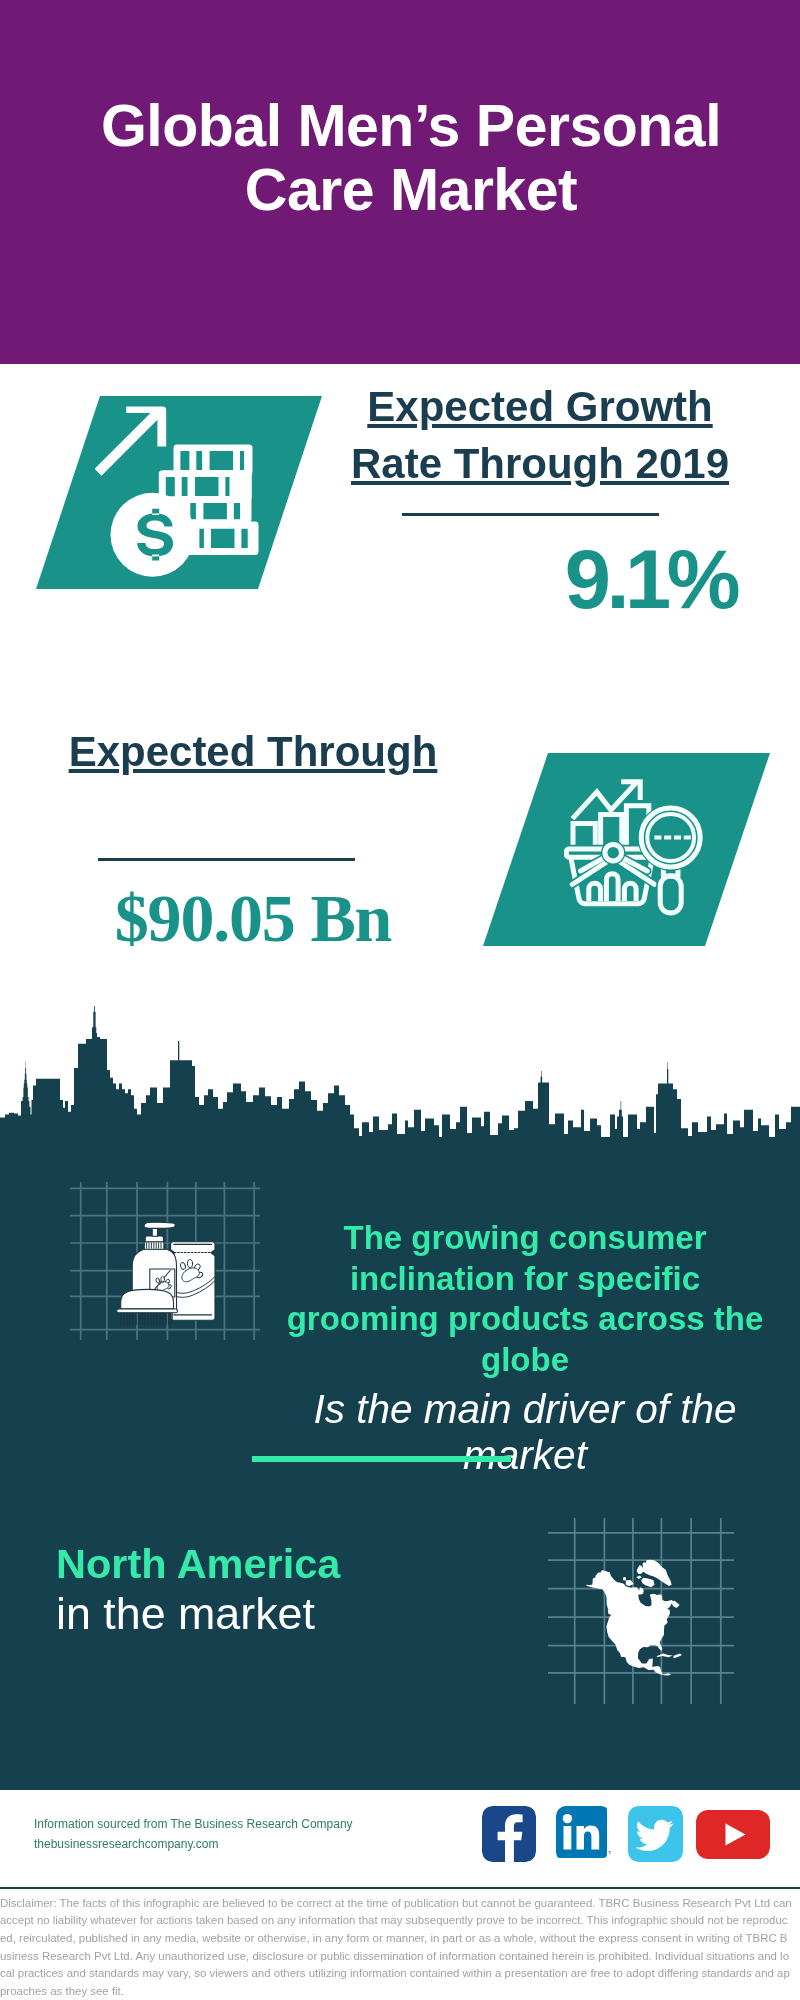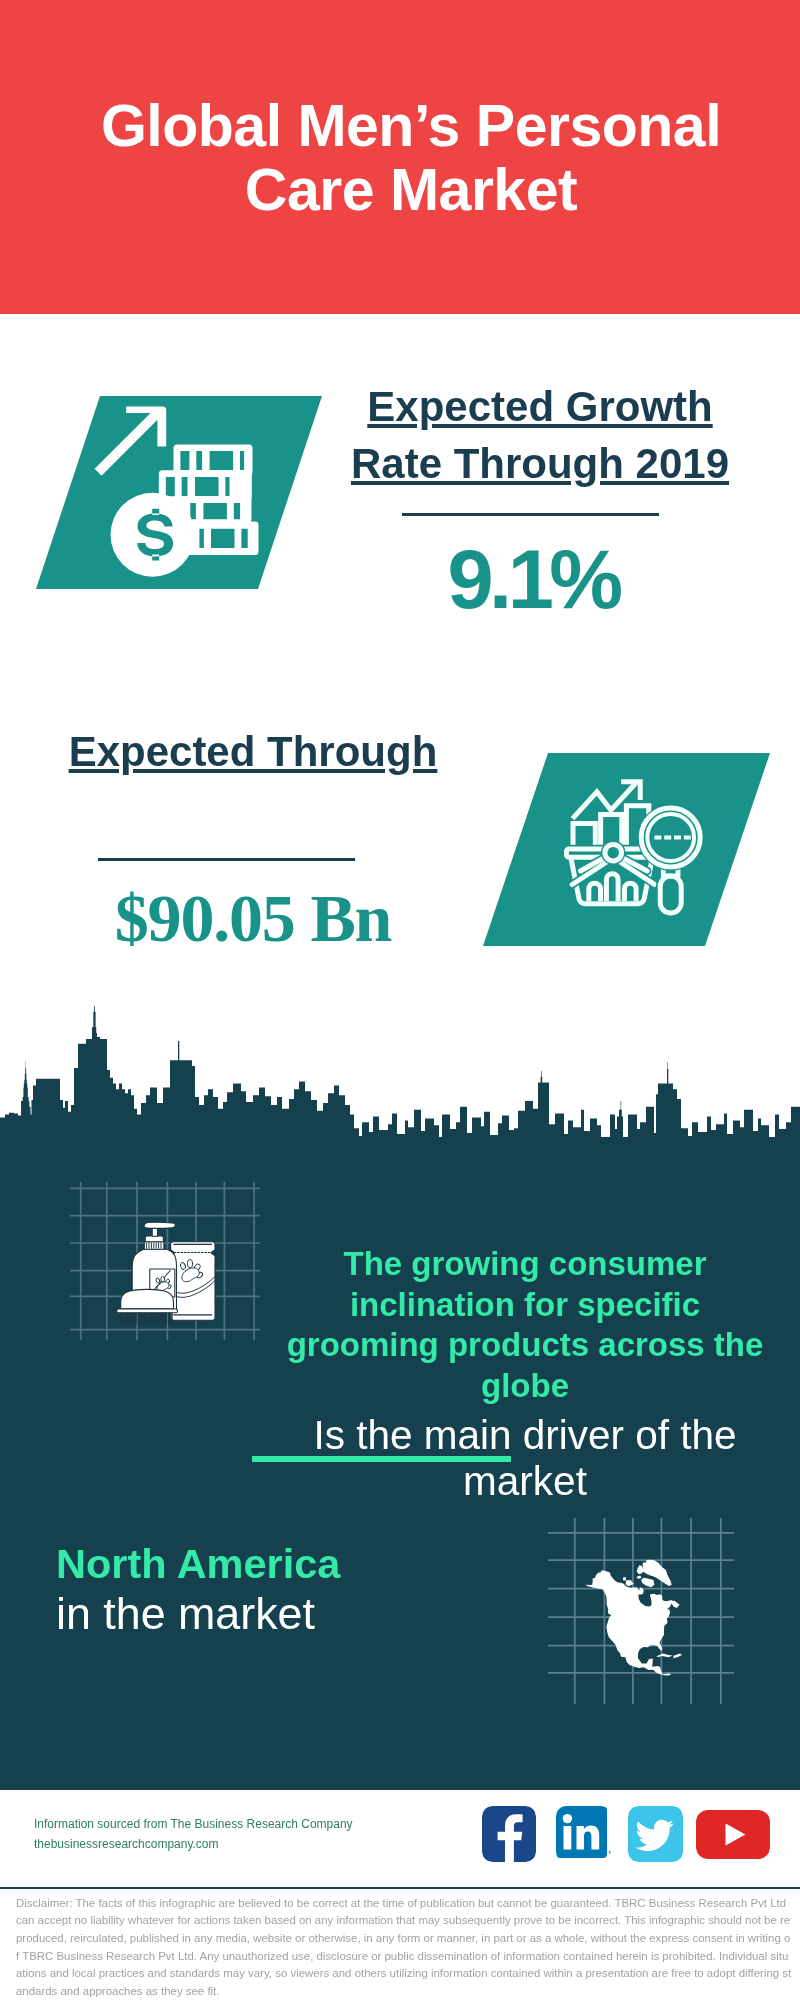--- a/index.html
+++ b/index.html
@@ -1,51 +1,51 @@
 <!DOCTYPE html>
 <html><head>
 <meta charset="utf-8">
 <style>
   * { box-sizing: border-box; margin:0; padding:0; }
   html,body { width:800px; height:2000px; }
   body { font-family: "Liberation Sans", sans-serif; background:#ffffff; position:relative; overflow:hidden; }
   .page { position:relative; width:800px; height:2000px; background:#fff; }
 
   
-  .header { position:absolute; left:0; top:0; width:800px; height:314px; background:#ef4444; }
+  .header { position:absolute; left:0; top:0; width:800px; height:364px; background:#701a75; }
   .header-title { position:absolute; left:71px; top:94px; width:680px; text-align:center;
     color:#ffffff; font-size:59px; font-weight:bold; line-height:64px; letter-spacing:-0.5px; }
 
   
   .para { position:absolute; display:block; }
 
   
   .stat-title { position:absolute; color:#1b3d50; font-size:42px; font-weight:bold; line-height:57px; text-align:center;text-decoration:underline; }
   .stat-rule { position:absolute; height:3px; background:#1b3d50; }
   .stat-value { position:absolute; color:#199289; font-weight:bold; text-align:center; white-space:nowrap; }
 
   
   .lower { position:absolute; left:0; top:1160px; width:800px; height:630px; background:#15414f; }
   .skyline { position:absolute; left:0; top:1005px; width:800px; height:160px; display:block; }
 
-  .driver-text { position:absolute; left:279px; top:1244px; width:492px; text-align:center; }
+  .driver-text { position:absolute; left:279px; top:1218px; width:492px; text-align:center; }
   .drv-green { color:#33eaa9; font-weight:bold; font-size:33px; line-height:40.5px; display:block; }
-  .drv-rest { color:#ffffff; font-size:40.5px; line-height:45.5px; display:block; padding-top:7px; }
+  .drv-rest { color:#ffffff; font-size:40.5px; line-height:45.5px; display:block; padding-top:7px;font-style:italic; }
   .region-text { position:absolute; left:56px; top:1539px; width:490px; }
   .rgn-green { color:#33eaa9; font-weight:bold; font-size:41.5px; line-height:49.5px; display:block; }
   .rgn-rest { color:#ffffff; font-size:44.8px; line-height:49.8px; display:block; }
   .drv-rule { position:absolute; left:252px; top:1456px; width:259px; height:6px; background:#33eaa9; }
 
   
   .footer { position:absolute; left:0; top:1790px; width:800px; height:100px; background:#ffffff; }
   .footer-text { position:absolute; left:34px; top:1814px; width:460px; color:#2e7d62; font-size:12px; line-height:20.2px; }
   .social { position:absolute; top:1806px; width:66px; height:66px; border-radius:10px; }
   .disclaimer { position:absolute; left:0; top:1886.8px; width:800px; height:113px; background:#ffffff;
      border-top:2.7px solid #15414f; color:#9fa3a6; font-size:11.45px; line-height:17.6px;
-     padding:6px 8px 0 16px; word-break:break-all; text-align:left; }
+     padding:6px 8px 0 0; word-break:break-all; text-align:left; }
 </style>
 </head>
 <body>
 
 <div class="page">
 
   <div class="header">
     <div class="header-title">
       <div>Global Men’s Personal</div>
       <div>Care Market</div>
@@ -73,21 +73,21 @@
                  M65.8,113.2 c-10.4,0 -18.3,5.2 -18.3,12.7 c0,6.9 5.0,10.2 16.0,12.1 c7.9,1.4 10.6,2.7 10.6,5.7 c0,3.3 -3.6,5.4 -9.2,5.4 c-5.8,0 -9.3,-2.3 -9.5,-6.2 h-8.2 c0.3,8.2 7.3,13.5 18.0,13.5 c10.9,0 17.9,-5.1 17.9,-13.0 c0,-7.2 -5.1,-10.5 -16.4,-12.4 c-7.8,-1.3 -10.2,-2.6 -10.2,-5.5 c0,-3.1 3.4,-5.1 8.6,-5.1 c5.4,0 8.9,2.3 9.3,6.0 h8.2 c-0.4,-8.0 -7.2,-13.2 -17.8,-13.2 z" fill="#199289"></path>
       </g>
     </g>
   </svg>
 
   <div class="stat-title" style="left:330px; top:378px; width:420px;">
     <div>Expected Growth</div>
     <div>Rate Through 2019</div>
   </div>
   <div class="stat-rule" style="left:402px; top:513px; width:257px;"></div>
-  <div class="stat-value" style="left:330px; top:538px; width:406px; font-size:83px; line-height:83px; letter-spacing:-4.5px;">9.1%</div>
+  <div class="stat-value" style="left:330px; top:538px; width:406px; font-size:83px; line-height:83px; letter-spacing:-4.5px;text-align:right;">9.1%</div>
 
   <svg class="para" style="left:483px; top:753px; width:287px; height:194px;" viewBox="0 0 287 194">
     <polygon points="65,0 287,0 222,193 0,193" fill="#199289"></polygon>
   </svg>
   <svg class="icon-market" style="position:absolute; left:564px; top:778px; width:140px; height:142px;" viewBox="0 0 140 142">
     <defs>
       <g id="mi-bars">
         <polyline points="8.5,40.6 32.9,13.9 46.9,32.1 72.6,4.2" fill="none"></polyline>
         <polyline points="57.2,3.8 76.2,3.8 76.2,22.0" fill="none"></polyline>
         <polyline points="9.0,70.5 9.0,45.4 31.3,45.4 31.3,70.5" fill="none"></polyline>

